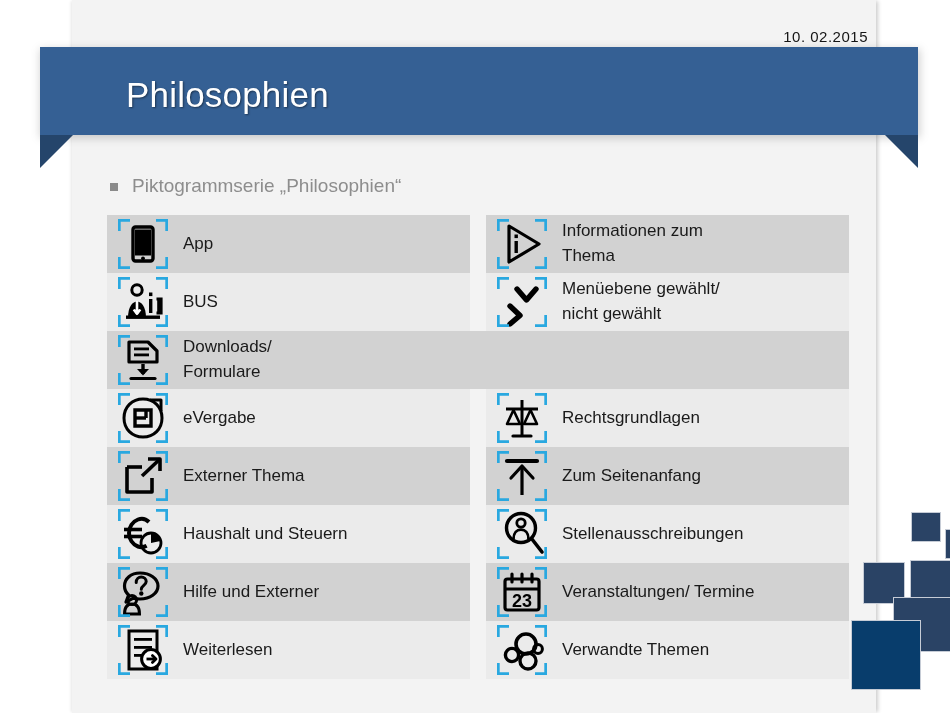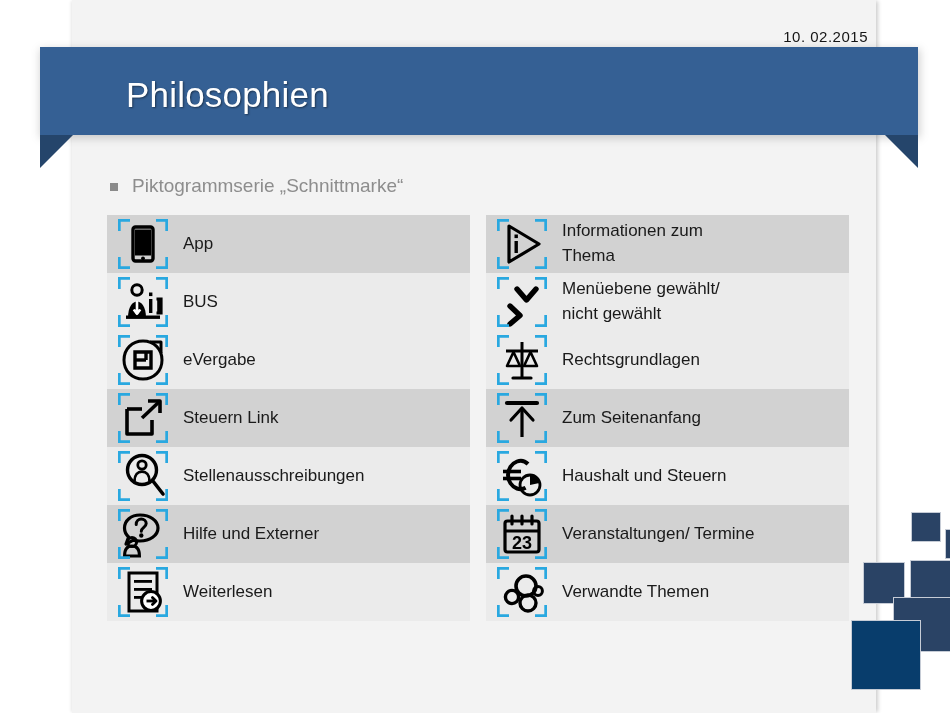--- a/index.html
+++ b/index.html
@@ -113,21 +113,21 @@
   <div class="date">10. 02.2015</div>
 
   <div class="ribbon-shadow"></div>
   <div class="ribbon"></div>
   <div class="fold-left"></div>
   <div class="fold-right"></div>
   <div class="ribbon-title">Philosophien</div>
 
   <div class="bullet-row">
     <span class="bullet-mark"></span>
-    <span class="bullet-text">Piktogrammserie „Schnittmarke“</span>
+    <span class="bullet-text">Piktogrammserie „Philosophien“</span>
   </div>
 
   <div class="table" id="pictogram-table">
       <div class="trow">
         <div class="cell dark">
           <div class="icon-box">
             <svg width="50" height="50" viewBox="0 0 50 50">
     <rect x="15" y="8" width="20" height="34" rx="2.5" fill="none" stroke="#000" stroke-width="3.4"></rect>
     <rect x="17" y="10.5" width="16" height="26" fill="#000"></rect>
     <circle cx="25" cy="39.3" r="1.9" fill="#000"></circle>
@@ -185,20 +185,38 @@
               <path d="M38 1 L49 1 L49 12" stroke="#29a8e0" stroke-width="3.4" fill="none"></path>
               <path d="M1 38 L1 49 L12 49" stroke="#29a8e0" stroke-width="3.4" fill="none"></path>
               <path d="M38 49 L49 49 L49 38" stroke="#29a8e0" stroke-width="3.4" fill="none"></path>
             </svg>
           </div>
           <div class="cell-label">Menüebene   gewählt/
 nicht gewählt</div>
         </div>
       </div>
       <div class="trow">
+        <div class="cell dark">
+          <div class="icon-box">
+            <svg width="50" height="50" viewBox="0 0 50 50">
+    <path d="M11 7 L30 7 L39 16 L39 27 L11 27 Z" fill="none" stroke="#000" stroke-width="3.2" stroke-linejoin="round"></path>
+    <rect x="16" y="12.5" width="15" height="2.8" fill="#000"></rect>
+    <rect x="16" y="18.5" width="15" height="2.8" fill="#000"></rect>
+    <path d="M25 29 L25 39" stroke="#000" stroke-width="3.4"></path>
+    <path d="M19 34 L25 40.5 L31 34 Z" fill="#000"></path>
+    <path d="M13 43.5 L37 43.5" stroke="#000" stroke-width="3.2" stroke-linecap="round"></path>
+              <path d="M1 12 L1 1 L12 1" stroke="#29a8e0" stroke-width="3.4" fill="none"></path>
+              <path d="M38 1 L49 1 L49 12" stroke="#29a8e0" stroke-width="3.4" fill="none"></path>
+              <path d="M1 38 L1 49 L12 49" stroke="#29a8e0" stroke-width="3.4" fill="none"></path>
+              <path d="M38 49 L49 49 L49 38" stroke="#29a8e0" stroke-width="3.4" fill="none"></path>
+            </svg>
+          </div>
+          <div class="cell-label">Downloads/
+Formulare</div>
+        </div>
       </div>
       <div class="trow">
         <div class="cell light">
           <div class="icon-box">
             <svg width="50" height="50" viewBox="0 0 50 50">
     <path d="M25 6 C36 6 44 14 44 25 C44 36 36 44 25 44 C14 44 6 36 6 25 C6 14 14 6 25 6 Z" fill="none" stroke="#000" stroke-width="3"></path>
     <path d="M32 7 L43 7 L43 18" fill="none" stroke="#000" stroke-width="3" stroke-linejoin="round"></path>
     <path d="M17 17 L33 17 L33 33 L17 33 Z" fill="none" stroke="#000" stroke-width="3.4"></path>
     <path d="M17 25 L28 25" stroke="#000" stroke-width="3.4"></path>
     <path d="M28 17 L28 25" stroke="#000" stroke-width="3.4"></path>
@@ -234,68 +252,68 @@
     <path d="M9 16 L9 41 L34 41 L34 27" fill="none" stroke="#000" stroke-width="3.6" stroke-linejoin="round"></path>
     <path d="M9 16 L24 16" stroke="#000" stroke-width="3.6" stroke-linecap="butt"></path>
     <path d="M24 25 L42 8" stroke="#000" stroke-width="3.6"></path>
     <path d="M30 8 L42 8 L42 20" fill="none" stroke="#000" stroke-width="3.6" stroke-linejoin="round"></path>
               <path d="M1 12 L1 1 L12 1" stroke="#29a8e0" stroke-width="3.4" fill="none"></path>
               <path d="M38 1 L49 1 L49 12" stroke="#29a8e0" stroke-width="3.4" fill="none"></path>
               <path d="M1 38 L1 49 L12 49" stroke="#29a8e0" stroke-width="3.4" fill="none"></path>
               <path d="M38 49 L49 49 L49 38" stroke="#29a8e0" stroke-width="3.4" fill="none"></path>
             </svg>
           </div>
-          <div class="cell-label">Steuern Link</div>
+          <div class="cell-label">Externer Thema</div>
         </div>
         <div class="cell dark">
           <div class="icon-box">
             <svg width="50" height="50" viewBox="0 0 50 50">
     <path d="M10 10 L40 10" stroke="#000" stroke-width="4.2" stroke-linecap="round"></path>
     <path d="M25 44 L25 17" stroke="#000" stroke-width="3.2"></path>
     <path d="M14 27 L25 15 L36 27" fill="none" stroke="#000" stroke-width="3.2" stroke-linejoin="round" stroke-linecap="round"></path>
               <path d="M1 12 L1 1 L12 1" stroke="#29a8e0" stroke-width="3.4" fill="none"></path>
               <path d="M38 1 L49 1 L49 12" stroke="#29a8e0" stroke-width="3.4" fill="none"></path>
               <path d="M1 38 L1 49 L12 49" stroke="#29a8e0" stroke-width="3.4" fill="none"></path>
               <path d="M38 49 L49 49 L49 38" stroke="#29a8e0" stroke-width="3.4" fill="none"></path>
             </svg>
           </div>
           <div class="cell-label">Zum Seitenanfang</div>
         </div>
       </div>
       <div class="trow">
-        <div class="cell light">
-          <div class="icon-box">
-            <svg width="50" height="50" viewBox="0 0 50 50">
-    <circle cx="24" cy="19" r="14.5" fill="none" stroke="#000" stroke-width="3.4"></circle>
-    <circle cx="24" cy="14" r="4.2" fill="none" stroke="#000" stroke-width="2.8"></circle>
-    <path d="M16.5 30 C16.5 23.5 20 20.6 24 20.6 C28 20.6 31.5 23.5 31.5 30" fill="none" stroke="#000" stroke-width="2.8"></path>
-    <path d="M34.5 29.5 L45 43" stroke="#000" stroke-width="3.6" stroke-linecap="round"></path>
-              <path d="M1 12 L1 1 L12 1" stroke="#29a8e0" stroke-width="3.4" fill="none"></path>
-              <path d="M38 1 L49 1 L49 12" stroke="#29a8e0" stroke-width="3.4" fill="none"></path>
-              <path d="M1 38 L1 49 L12 49" stroke="#29a8e0" stroke-width="3.4" fill="none"></path>
-              <path d="M38 49 L49 49 L49 38" stroke="#29a8e0" stroke-width="3.4" fill="none"></path>
-            </svg>
-          </div>
-          <div class="cell-label">Stellenausschreibungen</div>
-        </div>
         <div class="cell light">
           <div class="icon-box">
             <svg width="50" height="50" viewBox="0 0 50 50">
     <path d="M31 13 C28 10 24 9 20 10.5 C14.5 12.5 11 18 11 24 C11 30 14.5 35.5 20 37.5 C23 38.6 26 38.2 28.6 36.8" fill="none" stroke="#000" stroke-width="4"></path>
     <path d="M6 20.5 L24 20.5" stroke="#000" stroke-width="3.6"></path>
     <path d="M6 27.5 L24 27.5" stroke="#000" stroke-width="3.6"></path>
     <circle cx="33" cy="34" r="10" fill="none" stroke="#000" stroke-width="2.8"></circle>
     <path d="M33 34 L33 24.3 A9.7 9.7 0 0 1 42.4 32 Z" fill="#000"></path>
               <path d="M1 12 L1 1 L12 1" stroke="#29a8e0" stroke-width="3.4" fill="none"></path>
               <path d="M38 1 L49 1 L49 12" stroke="#29a8e0" stroke-width="3.4" fill="none"></path>
               <path d="M1 38 L1 49 L12 49" stroke="#29a8e0" stroke-width="3.4" fill="none"></path>
               <path d="M38 49 L49 49 L49 38" stroke="#29a8e0" stroke-width="3.4" fill="none"></path>
             </svg>
           </div>
           <div class="cell-label">Haushalt und Steuern</div>
+        </div>
+        <div class="cell light">
+          <div class="icon-box">
+            <svg width="50" height="50" viewBox="0 0 50 50">
+    <circle cx="24" cy="19" r="14.5" fill="none" stroke="#000" stroke-width="3.4"></circle>
+    <circle cx="24" cy="14" r="4.2" fill="none" stroke="#000" stroke-width="2.8"></circle>
+    <path d="M16.5 30 C16.5 23.5 20 20.6 24 20.6 C28 20.6 31.5 23.5 31.5 30" fill="none" stroke="#000" stroke-width="2.8"></path>
+    <path d="M34.5 29.5 L45 43" stroke="#000" stroke-width="3.6" stroke-linecap="round"></path>
+              <path d="M1 12 L1 1 L12 1" stroke="#29a8e0" stroke-width="3.4" fill="none"></path>
+              <path d="M38 1 L49 1 L49 12" stroke="#29a8e0" stroke-width="3.4" fill="none"></path>
+              <path d="M1 38 L1 49 L12 49" stroke="#29a8e0" stroke-width="3.4" fill="none"></path>
+              <path d="M38 49 L49 49 L49 38" stroke="#29a8e0" stroke-width="3.4" fill="none"></path>
+            </svg>
+          </div>
+          <div class="cell-label">Stellenausschreibungen</div>
         </div>
       </div>
       <div class="trow">
         <div class="cell dark">
           <div class="icon-box">
             <svg width="50" height="50" viewBox="0 0 50 50">
     <path d="M22 6 C32 6 40 11.5 40 19 C40 26.5 32 32 22 32 C19.5 32 17.3 31.7 15.2 31.1 L8 35 L10.6 28 C8 25.6 6.5 22.5 6.5 19 C6.5 11.5 13 6 22 6 Z" fill="none" stroke="#000" stroke-width="3.2" stroke-linejoin="round"></path>
     <path d="M18.2 15.5 C18.2 11.8 21 10 23.2 10 C26 10 28.2 11.9 28.2 14.6 C28.2 18.2 23.3 18.5 23.3 22.2" fill="none" stroke="#000" stroke-width="3" stroke-linecap="round"></path>
     <circle cx="23.3" cy="26.5" r="2.2" fill="#000"></circle>
     <circle cx="14" cy="33" r="4.6" fill="none" stroke="#000" stroke-width="3"></circle>

